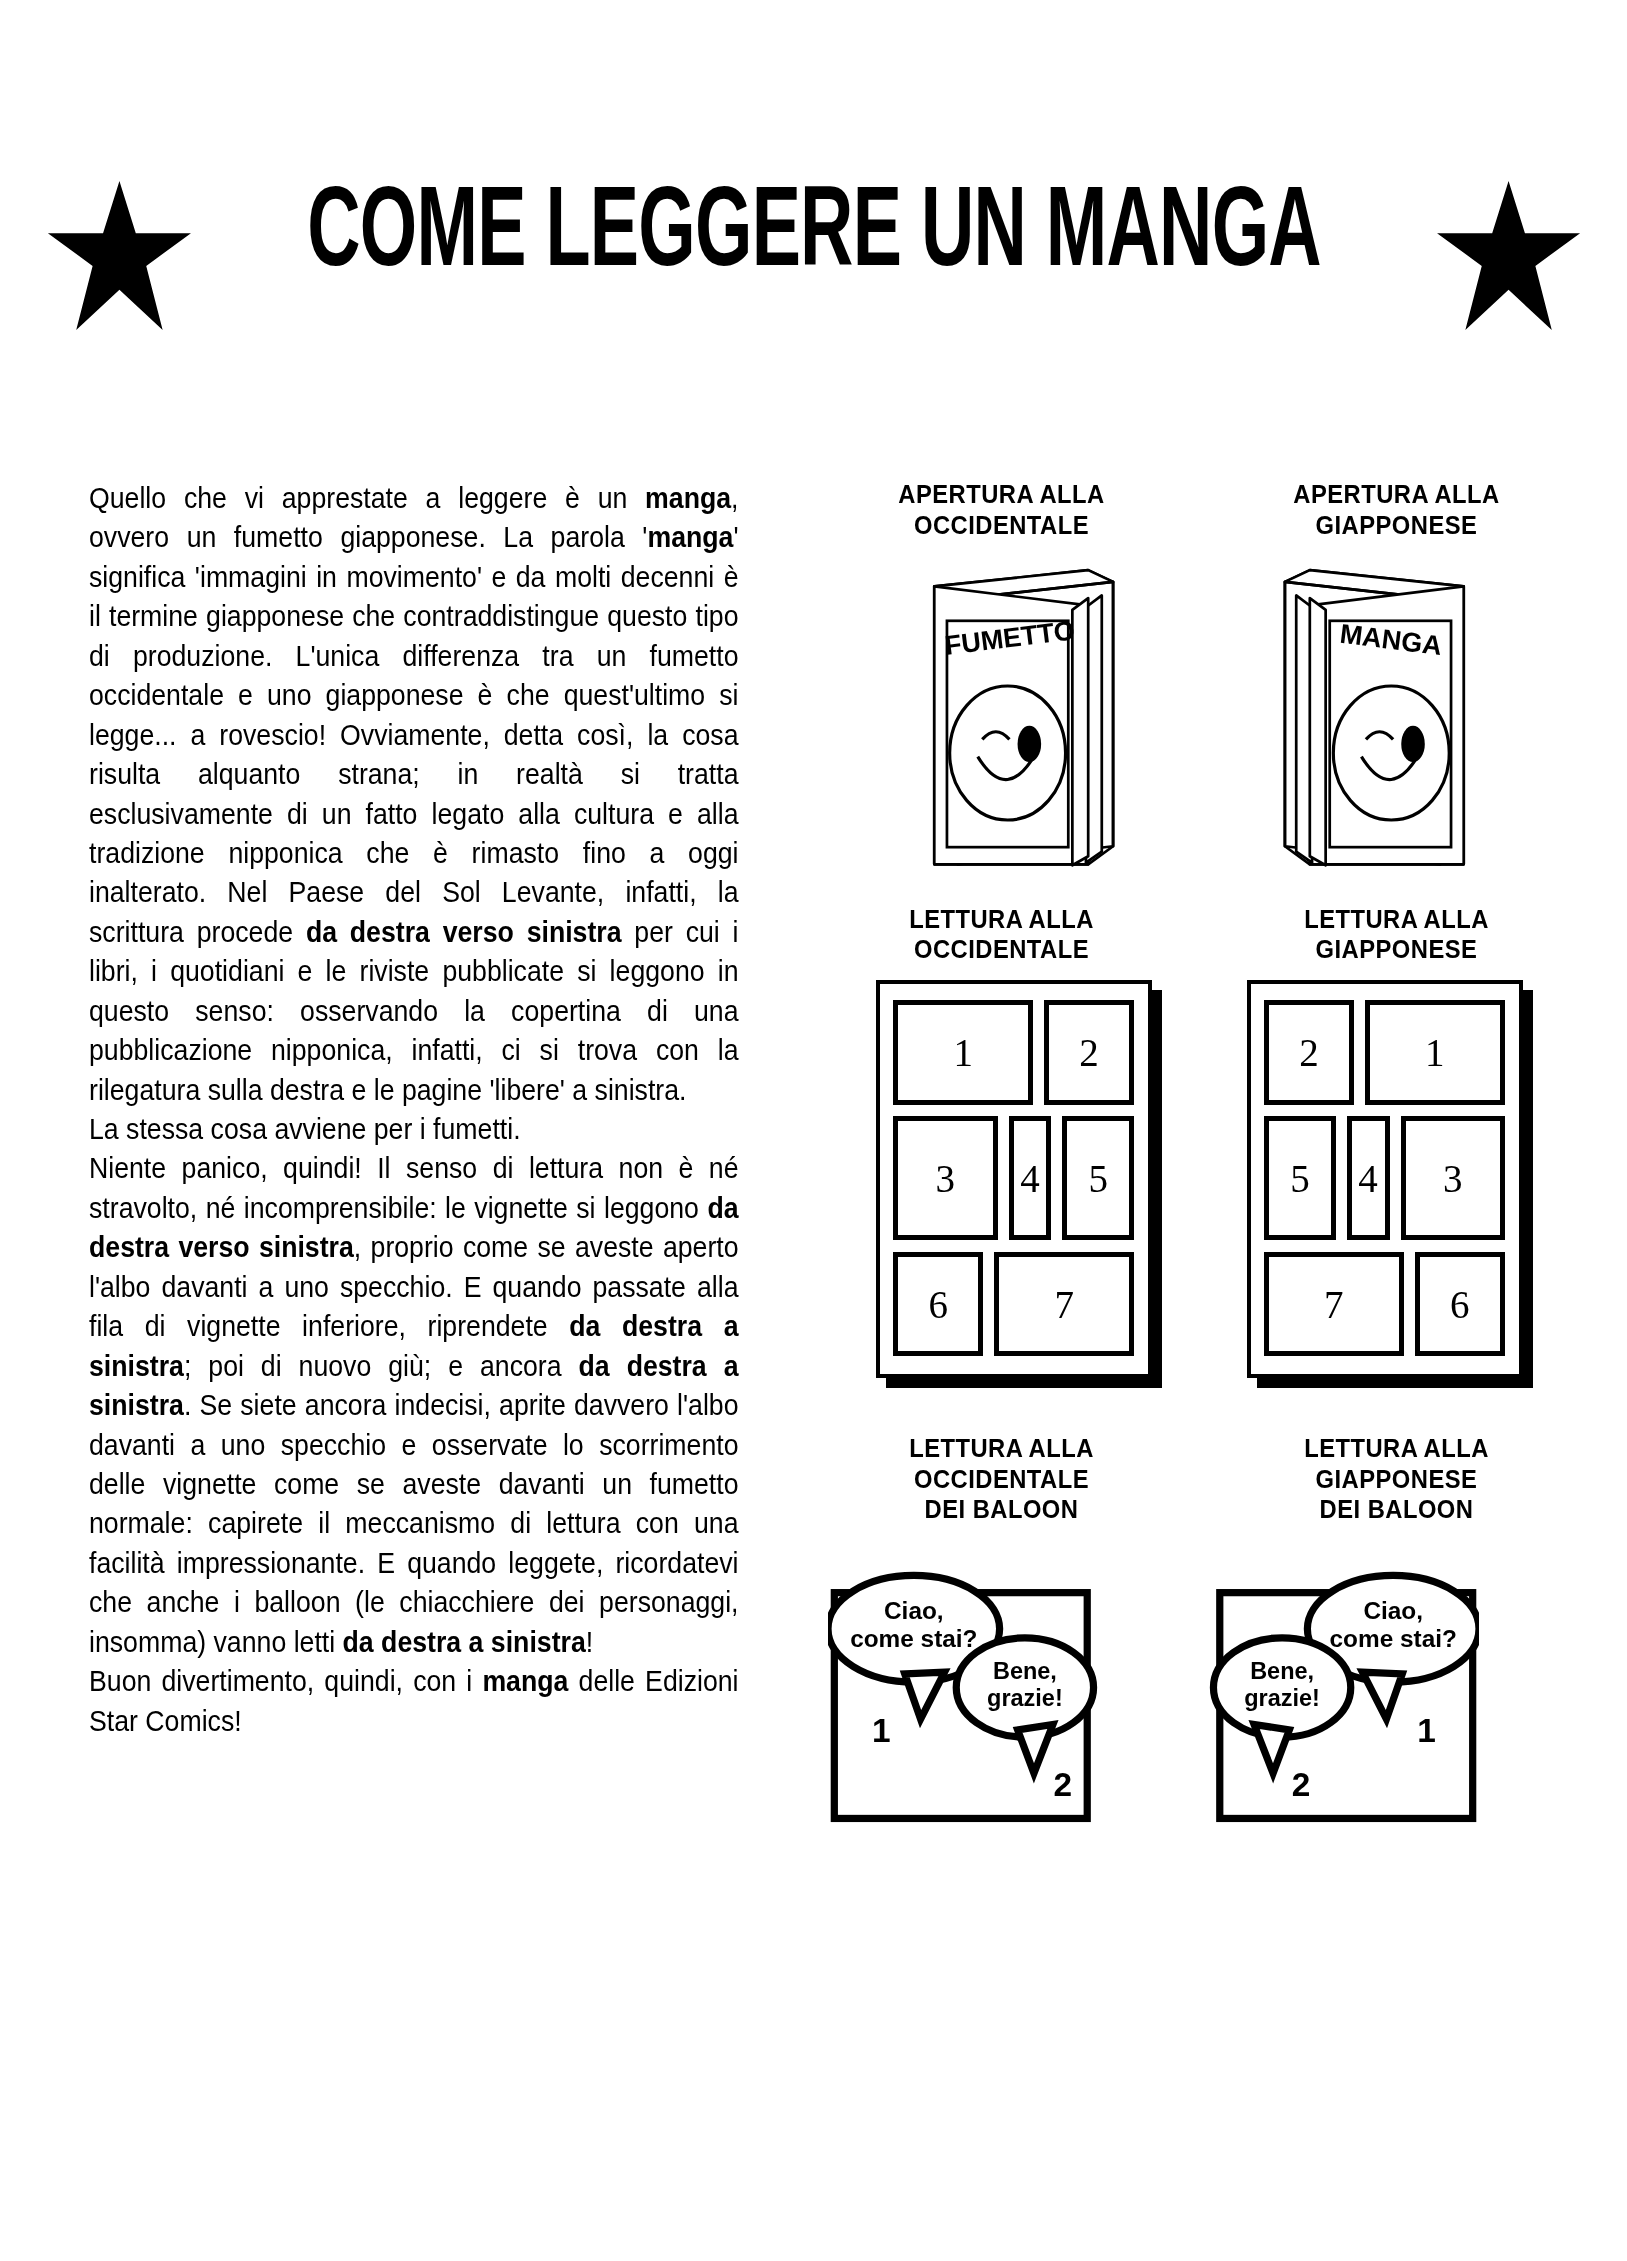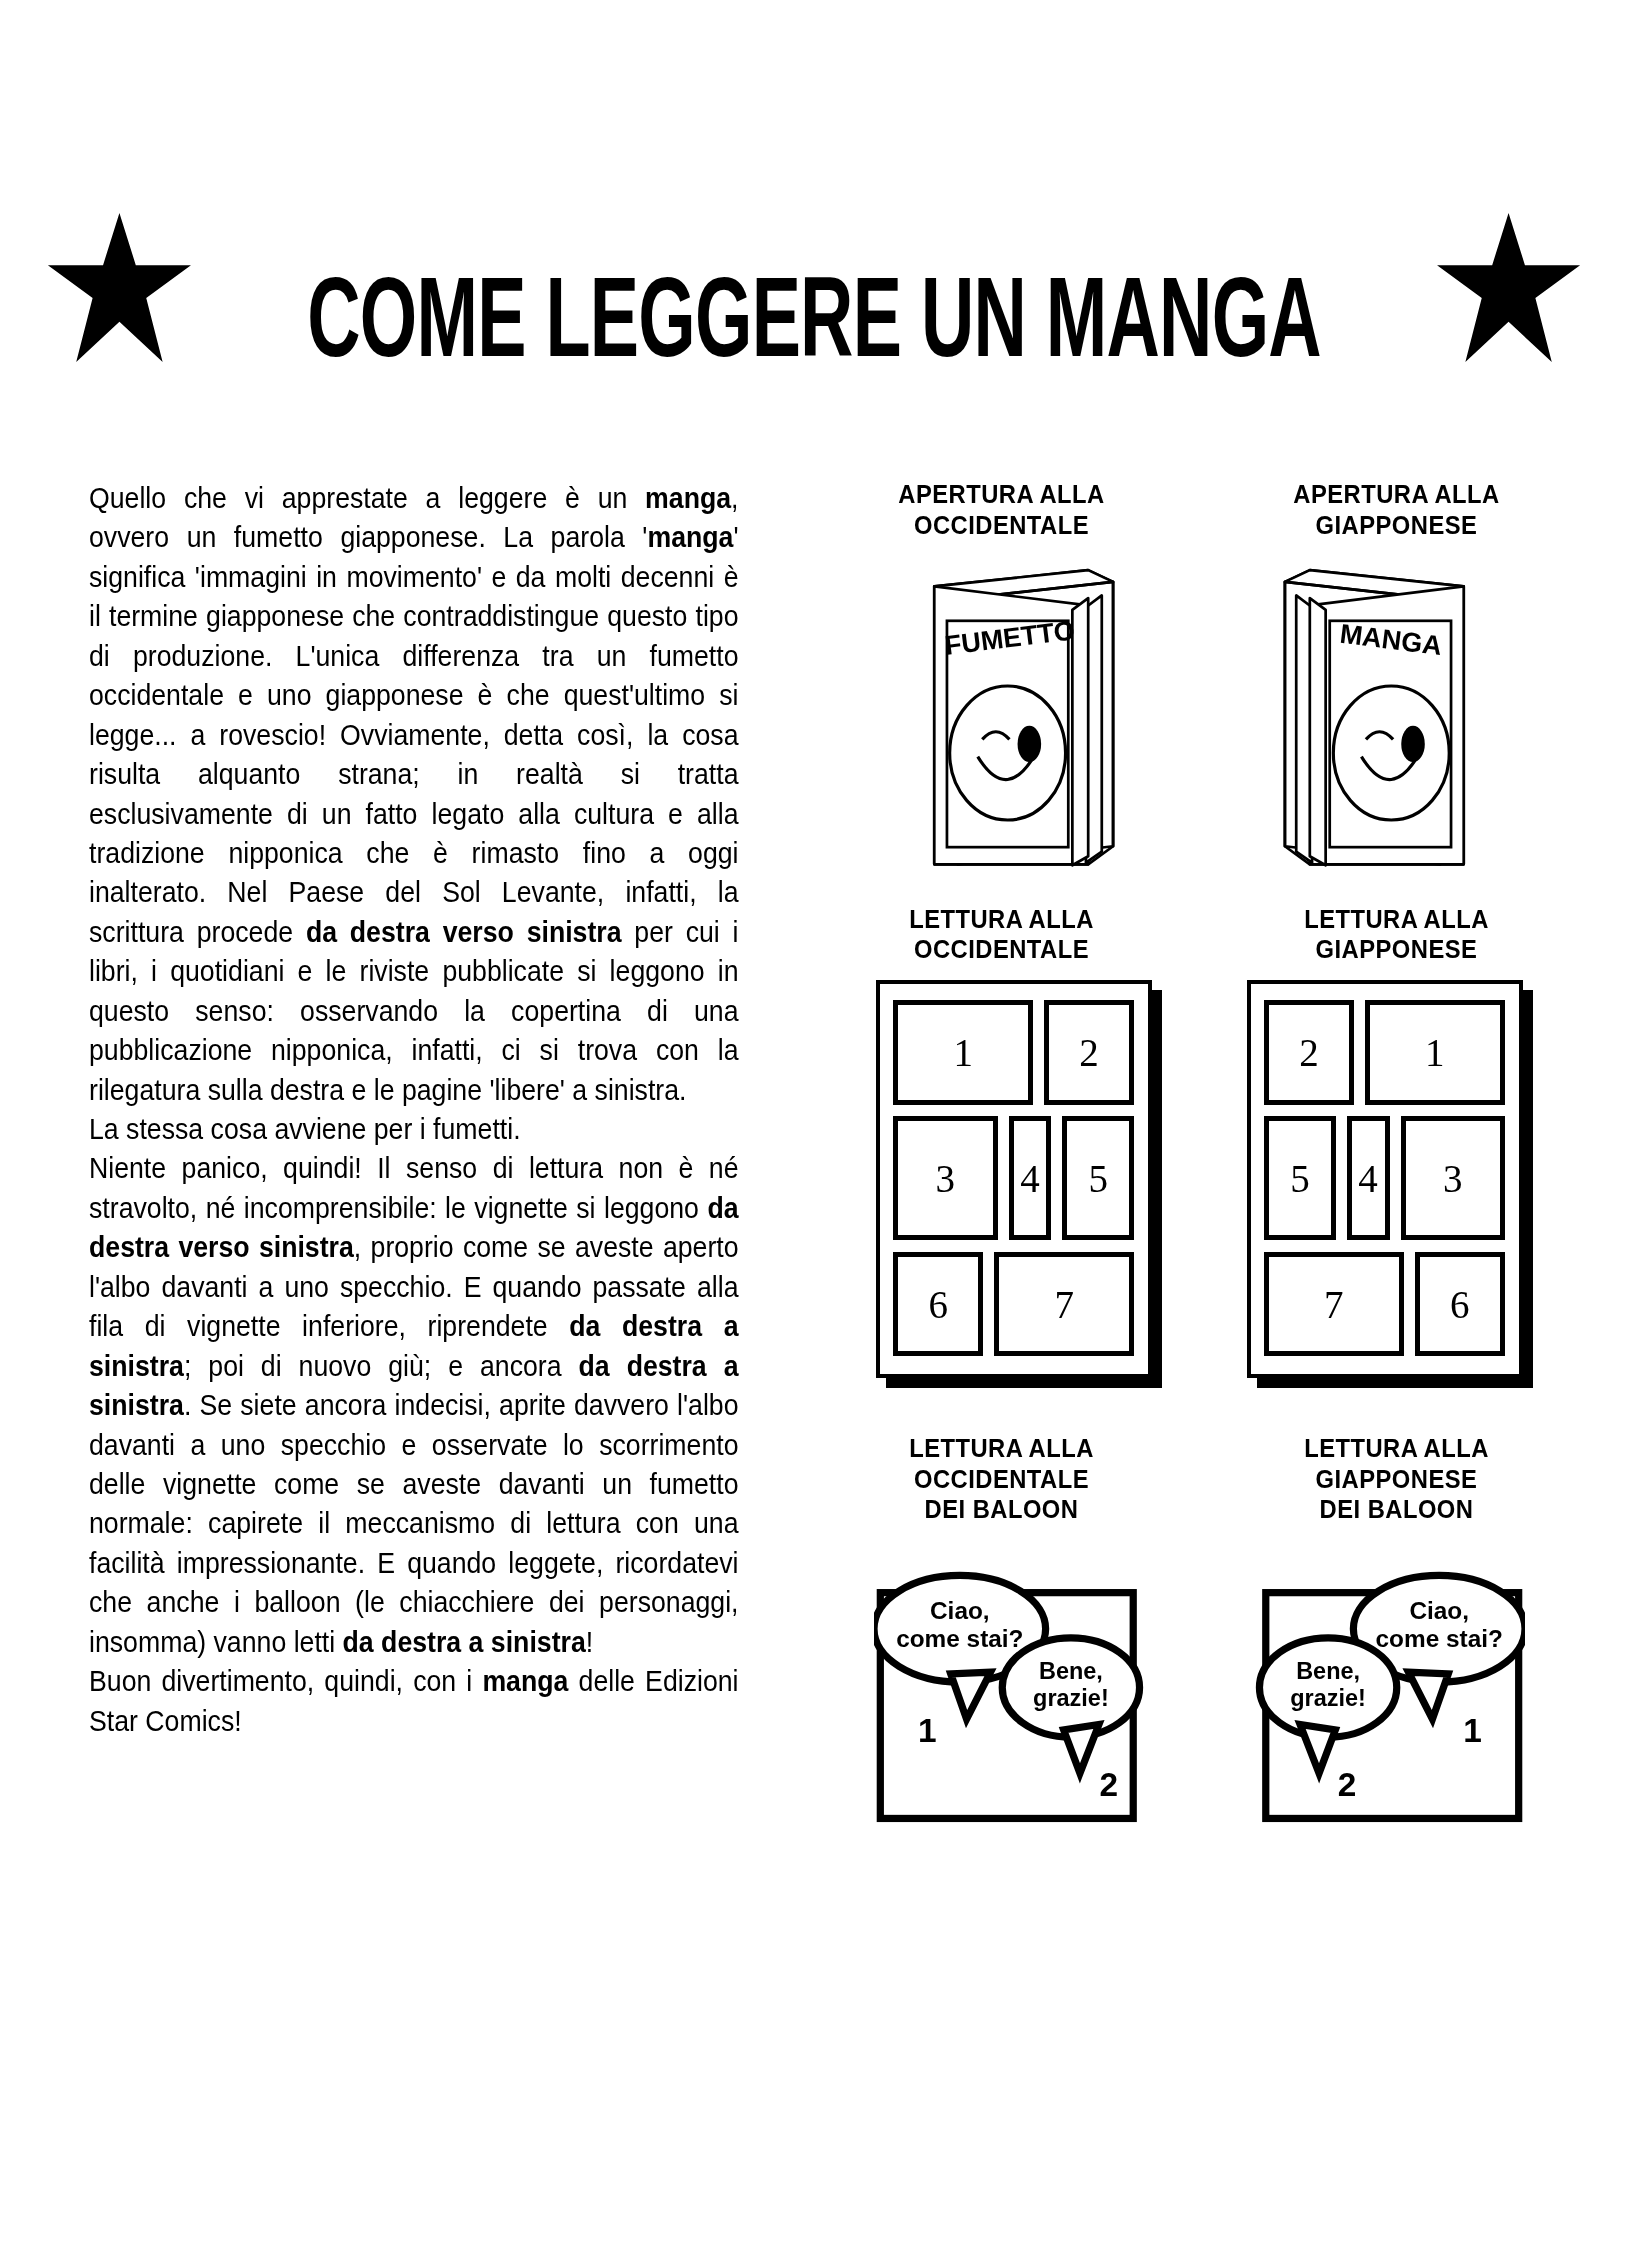--- a/index.html
+++ b/index.html
@@ -5,21 +5,21 @@
   html,body{margin:0;padding:0;background:#fff;}
   body{
     width:1628px;height:2621px;position:relative;
     font-family:"Liberation Sans",sans-serif;
     color:#000;overflow:hidden;
   }
 
   
   #header{
     position:absolute;left:0;top:181px;width:1628px;height:181px;
-    display:flex;align-items:flex-end;justify-content:center;gap:2px;
+    display:flex;align-items:flex-start;justify-content:center;gap:2px;
   }
   .star{width:149px;height:149px;background:#000;flex:0 0 auto;
     clip-path:polygon(50% 0%,61% 35%,98% 35%,68% 57%,79% 100%,50% 73%,21% 100%,32% 57%,2% 35%,39% 35%);}
   #page-title{
     font-size:90px;font-weight:bold;letter-spacing:-0.9px;
     transform:scaleX(0.82) scaleY(1.25);transform-origin:center;
     white-space:nowrap;line-height:1;
   }
 
   
@@ -64,21 +64,21 @@
     display:flex;align-items:center;justify-content:center;
     font-family:"Liberation Serif",serif;font-size:39px;line-height:1;
     box-sizing:border-box;
   }
   .r1{height:105px;}
   .r2{height:124px;}
   .r3{height:104px;}
 
   
   .balloons-row{display:flex;height:317px;margin-top:13.6px;}
-  .balloonbox{width:50%;display:flex;justify-content:center;align-items:flex-start;}
+  .balloonbox{width:50%;display:flex;justify-content:flex-start;align-items:flex-start;}
   .bal-svg{width:280px;height:308px;}
 </style>
 </head>
 <body>
 
 <div id="header">
   <div class="star"></div>
   <div id="page-title">COME LEGGERE UN MANGA</div>
   <div class="star"></div>
 </div>

